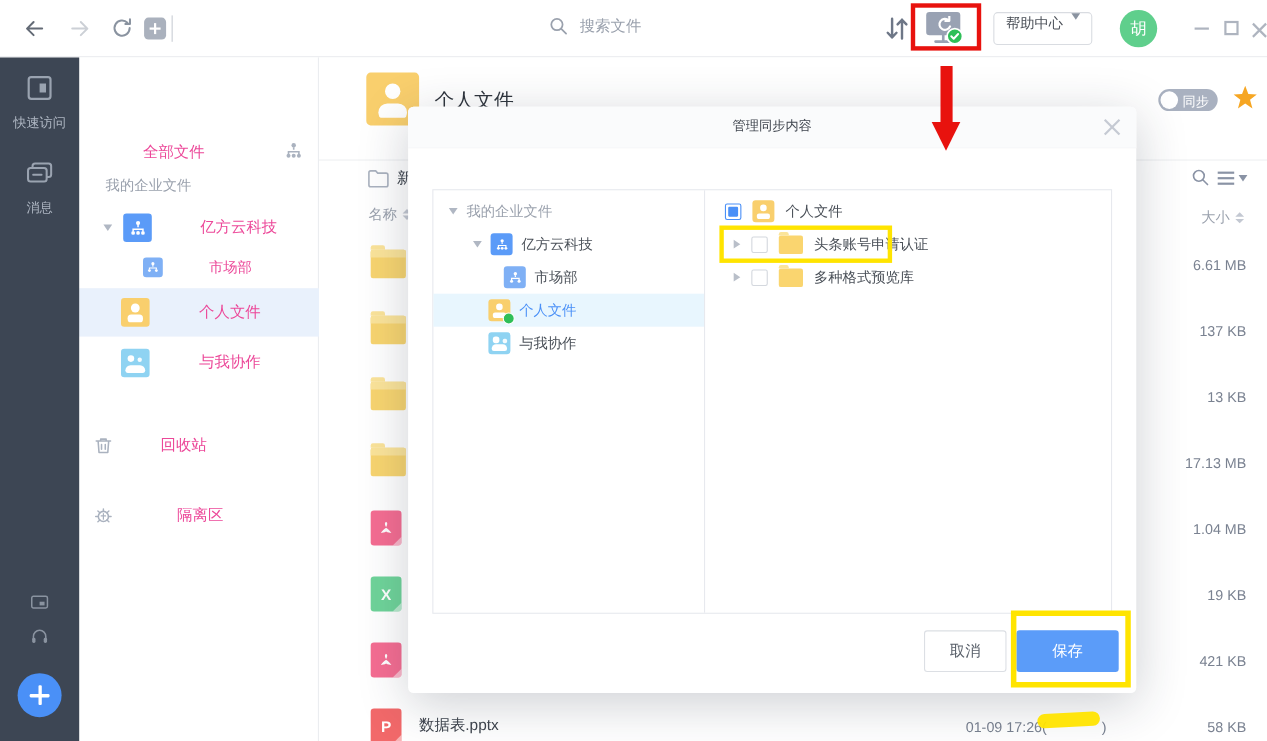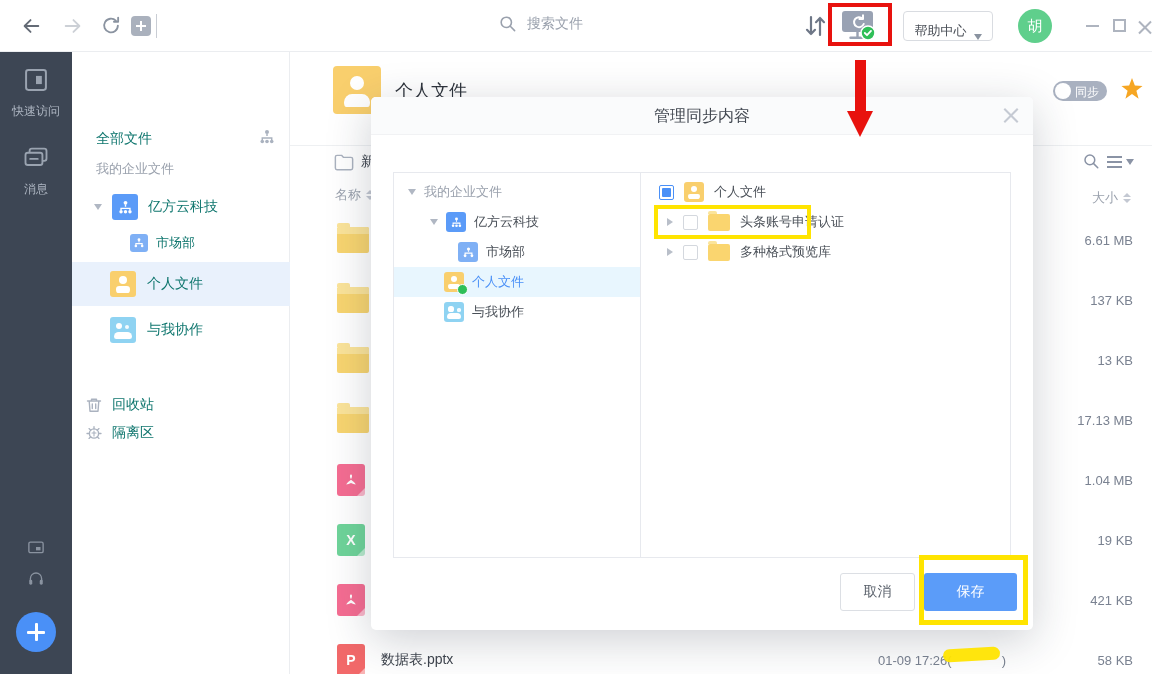--- a/index.html
+++ b/index.html
@@ -11,21 +11,21 @@
   .nav-ico { position:absolute; top:15px; width:22px; height:22px; cursor:pointer; }
   .tab-plus { position:absolute; left:131px; top:16px; width:20px; height:20px; border-radius:4px; background:#aab1bd; }
   .tab-plus::before, .tab-plus::after { content:""; position:absolute; background:#fff; }
   .tab-plus::before { left:5px; top:9px; width:10px; height:2px; }
   .tab-plus::after { left:9px; top:5px; width:2px; height:10px; }
   .tab-caret { position:absolute; left:156px; top:14px; width:1px; height:24px; background:#c9cdd4; }
   .search-wrap { position:absolute; left:498px; top:14px; display:flex; align-items:center; gap:10px; cursor:text; }
   .search-ph { color:#9aa1ad; font-size:14px; }
   .transfer-ico { position:absolute; left:803px; top:13px; }
   .sync-entry { position:absolute; left:838px; top:9px; }
-  .help-btn { position:absolute; left:903px; top:11px; width:90px; height:30px; border:1px solid #d9dce1; border-radius:4px; display:flex; align-items:flex-end; justify-content:center; gap:7px; cursor:pointer; background:#fff; }
+  .help-btn { position:absolute; left:903px; top:11px; width:90px; height:30px; border:1px solid #d9dce1; border-radius:4px; display:flex; align-items:flex-start; justify-content:center; gap:7px; cursor:pointer; background:#fff; }
   .help-btn span { font-size:13px; color:#4a4f57; }
   .avatar { position:absolute; left:1018px; top:9px; width:34px; height:34px; border-radius:50%; background:#5fcf8c; color:#fff; font-size:15px; display:flex; align-items:center; justify-content:center; cursor:pointer; }
   .win-min { position:absolute; left:1086px; top:25px; width:13px; height:2px; background:#aeb4bf; cursor:pointer; }
   .win-max { position:absolute; left:1113px; top:19px; width:13px; height:13px; border:2px solid #aeb4bf; cursor:pointer; }
   .win-close { position:absolute; left:1138px; top:19px; width:14px; height:14px; cursor:pointer; }
   .win-close::before, .win-close::after { content:""; position:absolute; left:6px; top:0; width:2px; height:17px; background:#aeb4bf; }
   .win-close::before { transform:rotate(45deg); }
   .win-close::after { transform:rotate(-45deg); }
 
   
@@ -38,21 +38,21 @@
   .rail-folder::before { content:""; position:absolute; left:0; top:-4px; width:13px; height:4px; background:#5b9bf8; border-radius:2px 2px 0 0; }
   .rail-folder::after { content:""; position:absolute; left:8px; top:8px; width:14px; height:3px; background:#fff; border-radius:1px; }
   .fab { position:absolute; left:16px; top:560px; width:40px; height:40px; border-radius:50%; background:#4a90f7; cursor:pointer; }
   .fab::before, .fab::after { content:""; position:absolute; background:#fff; border-radius:1px; }
   .fab::before { left:11px; top:18.5px; width:18px; height:3px; }
   .fab::after { left:18.5px; top:11px; width:3px; height:18px; }
 
   
   .sidebar { position:absolute; left:72px; top:52px; width:218px; height:622px; background:#fff; border-right:1px solid #ebedf0; z-index:3; }
   .sb-row { position:absolute; display:flex; align-items:center; cursor:pointer; }
-  .sb-label { font-size:14px; color:#0f766e; }
+  .sb-label { font-size:14px; color:#ec4899;margin-left:34px; }
   .sb-section { font-size:13px; color:#9aa1ad; }
   .sel-bg { position:absolute; left:0; top:210px; width:218px; height:44px; background:#e9f1fc; }
   .tri-d { width:0; height:0; border-left:4.5px solid transparent; border-right:4.5px solid transparent; border-top:6px solid #b0b7c3; }
   .tri-r { width:0; height:0; border-top:4.5px solid transparent; border-bottom:4.5px solid transparent; border-left:6px solid #b9bfc9; }
   .sq-ico { border-radius:3px; position:relative; flex:none; }
   .org-blue { background:#5b9bf8; }
   .org-lblue { background:#7fb0f5; }
   .person-yellow { background:#f9cf6d; }
   .person-ico::before { content:""; position:absolute; left:50%; top:20%; width:30%; height:30%; margin-left:-15%; background:#fff; border-radius:50%; }
   .person-ico::after { content:""; position:absolute; left:22%; bottom:14%; width:56%; height:28%; background:#fff; border-radius:50% 50% 4px 4px / 100% 100% 8px 8px; }
@@ -93,21 +93,21 @@
   .folder-ico::after { content:""; position:absolute; left:0; top:0; width:100%; height:7px; background:#fbe49a; border-radius:2px 2px 0 0; }
   .file-badge { position:relative; width:28px; height:32px; border-radius:3px; flex:none; color:#fff; font-weight:bold; font-size:14px; display:flex; align-items:center; justify-content:center; }
   .file-badge::after { content:""; position:absolute; right:0; bottom:0; width:0; height:0; border-left:8px solid transparent; border-bottom:8px solid rgba(255,255,255,.5); }
   .pdf-bg { background:#f56d92; }
   .xls-bg { background:#6fd49a; }
   .ppt-bg { background:#f2696a; }
 
   
   .modal { position:absolute; left:371px; top:97px; width:662px; height:533px; background:#fff; border-radius:5px; box-shadow:0 10px 45px rgba(30,40,60,.22); z-index:10; }
   .modal-head { position:absolute; left:0; top:0; width:100%; height:38px; background:#fafbfc; border-bottom:1px solid #f1f2f4; border-radius:5px 5px 0 0; }
-  .modal-title { position:absolute; left:0; right:0; top:9px; text-align:center; font-size:16px; color:#40464f; }
+  .modal-title { position:absolute; left:0; right:0; top:9px; text-align:center; font-size:12px; color:#40464f; }
   .modal-close { position:absolute; right:14px; top:10px; width:16px; height:16px; cursor:pointer; }
   .modal-close::before, .modal-close::after { content:""; position:absolute; left:7px; top:-1px; width:2px; height:19px; background:#c5cad3; }
   .modal-close::before { transform:rotate(45deg); }
   .modal-close::after { transform:rotate(-45deg); }
   .modal-instr { position:absolute; left:22px; top:46px; font-size:13px; color:#a9afba; }
   .pickers { position:absolute; left:22px; top:75px; width:618px; height:386px; border:1px solid #e7e9ee; display:flex; }
   .pane { position:relative; padding-top:4px; }
   .pane-l { width:247px; border-right:1px solid #e7e9ee; }
   .pane-r { flex:1; }
   .mtrow { height:30px; display:flex; align-items:center; gap:8px; font-size:13px; color:#4a5058; cursor:pointer; }
@@ -273,21 +273,21 @@
       <span class="sb-label">与我协作</span>
     </div>
 
     <div class="sb-row" style="left:13px; top:344px; gap:9px">
       <svg width="18" height="18" viewBox="0 0 18 18">
           <path d="M2.5 5h13M6.5 5V3.2h5V5M4.2 5l.8 10.3h8l.8-10.3M7.3 8v4.5M10.7 8v4.5" stroke="#aab2bf" stroke-width="1.4" fill="none" stroke-linecap="round" stroke-linejoin="round"></path>
         </svg>
       <span class="sb-label">回收站</span>
     </div>
 
-    <div class="sb-row" style="left:13px; top:372px; gap:9px">
+    <div class="sb-row" style="left:13px; top:408px; gap:24px">
       <svg width="18" height="18" viewBox="0 0 18 18">
           <circle cx="9" cy="9.5" r="4.6" stroke="#aab2bf" stroke-width="1.4" fill="none"></circle>
           <path d="M9 4.9V2.6M5.8 6.2L4 4.6M12.2 6.2L14 4.6M4.4 9.5H2M13.6 9.5H16M5.8 12.8L4 14.4M12.2 12.8L14 14.4" stroke="#aab2bf" stroke-width="1.3" stroke-linecap="round"></path>
           <path d="M7 9h4M9 7v5" stroke="#aab2bf" stroke-width="1.1" stroke-linecap="round"></path>
         </svg>
       <span class="sb-label">隔离区</span>
     </div>
   </div>
 
   <div class="main">

